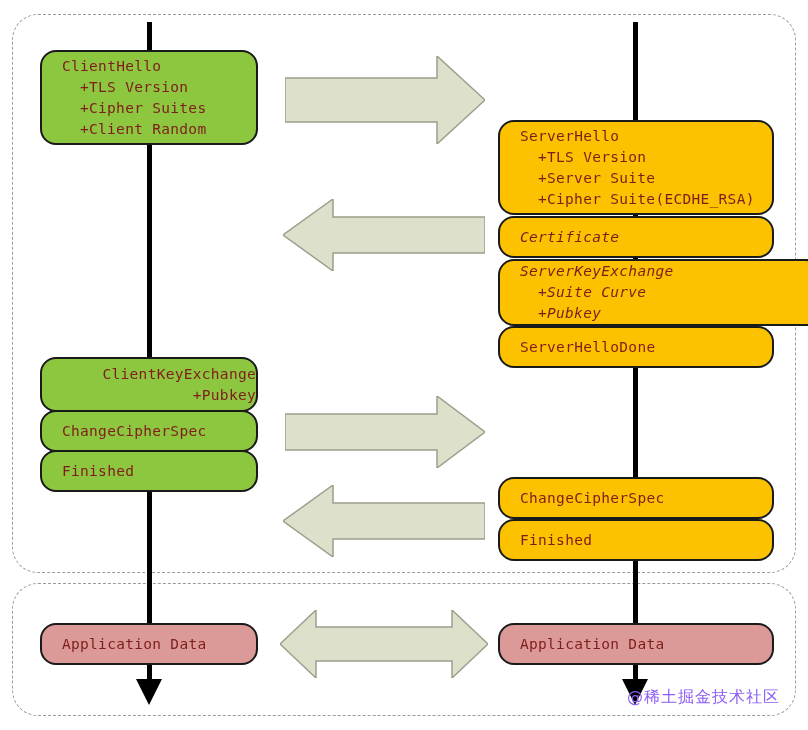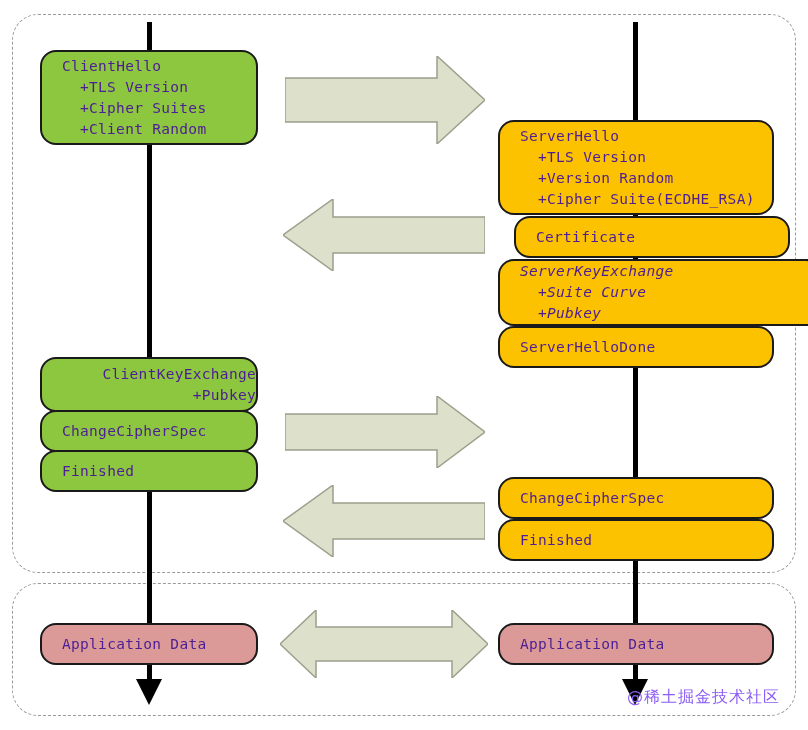--- a/index.html
+++ b/index.html
@@ -49,21 +49,21 @@
 
   
   .msg-box {
     position: absolute;
     box-sizing: border-box;
     border: 2px solid #1a1a1a;
     border-radius: 16px;
     padding: 7px 0 7px 20px;
     font-size: 14.5px;
     line-height: 21px;
-    color: #4c1d95;
+    color: #7f1d1d;
     letter-spacing: 0.3px;
     white-space: pre;
     display: flex;
     flex-direction: column;
     justify-content: center;
   }
   .msg-box.green { background: #8DC63F; }
   .msg-box.amber { background: #FCC200; }
   .msg-box.rose  { background: #DB9A97; }
 
@@ -72,21 +72,21 @@
 
   
   #box-client-hello        { left: 40px;  top: 50px;  width: 218px; height: 95px; }
   #box-client-key-exchange { left: 40px;  top: 357px; width: 218px; height: 55px; align-items: flex-end; }
   #box-client-ccs          { left: 40px;  top: 410px; width: 218px; height: 42px; }
   #box-client-finished     { left: 40px;  top: 450px; width: 218px; height: 42px; }
   #box-client-appdata      { left: 40px;  top: 623px; width: 218px; height: 42px; }
 
   
   #box-server-hello        { left: 498px; top: 120px; width: 276px; height: 95px; }
-  #box-server-certificate  { left: 514px; top: 216px; width: 276px; height: 42px; }
+  #box-server-certificate  { left: 498px; top: 216px; width: 276px; height: 42px; font-style: italic; }
   #box-server-key-exchange { left: 498px; top: 259px; width: 324px; height: 67px; font-style: italic; }
   #box-server-hello-done   { left: 498px; top: 326px; width: 276px; height: 42px; }
   #box-server-ccs          { left: 498px; top: 477px; width: 276px; height: 42px; }
   #box-server-finished     { left: 498px; top: 519px; width: 276px; height: 42px; }
   #box-server-appdata      { left: 498px; top: 623px; width: 276px; height: 42px; }
 
   
   .block-arrow { position: absolute; }
   .block-arrow svg { display: block; }
 
@@ -142,21 +142,21 @@
     <span class="msg-line">Finished</span>
   </div>
 
   <div class="msg-box rose" id="box-client-appdata">
     <span class="msg-line">Application Data</span>
   </div>
 
   <div class="msg-box amber" id="box-server-hello">
     <span class="msg-line">ServerHello</span>
     <span class="msg-line indent">+TLS Version</span>
-    <span class="msg-line indent">+Version Random</span>
+    <span class="msg-line indent">+Server Suite</span>
     <span class="msg-line indent">+Cipher Suite(ECDHE_RSA)</span>
   </div>
 
   <div class="msg-box amber" id="box-server-certificate">
     <span class="msg-line">Certificate</span>
   </div>
 
   <div class="msg-box amber" id="box-server-key-exchange">
     <span class="msg-line">ServerKeyExchange</span>
     <span class="msg-line indent">+Suite Curve</span>

